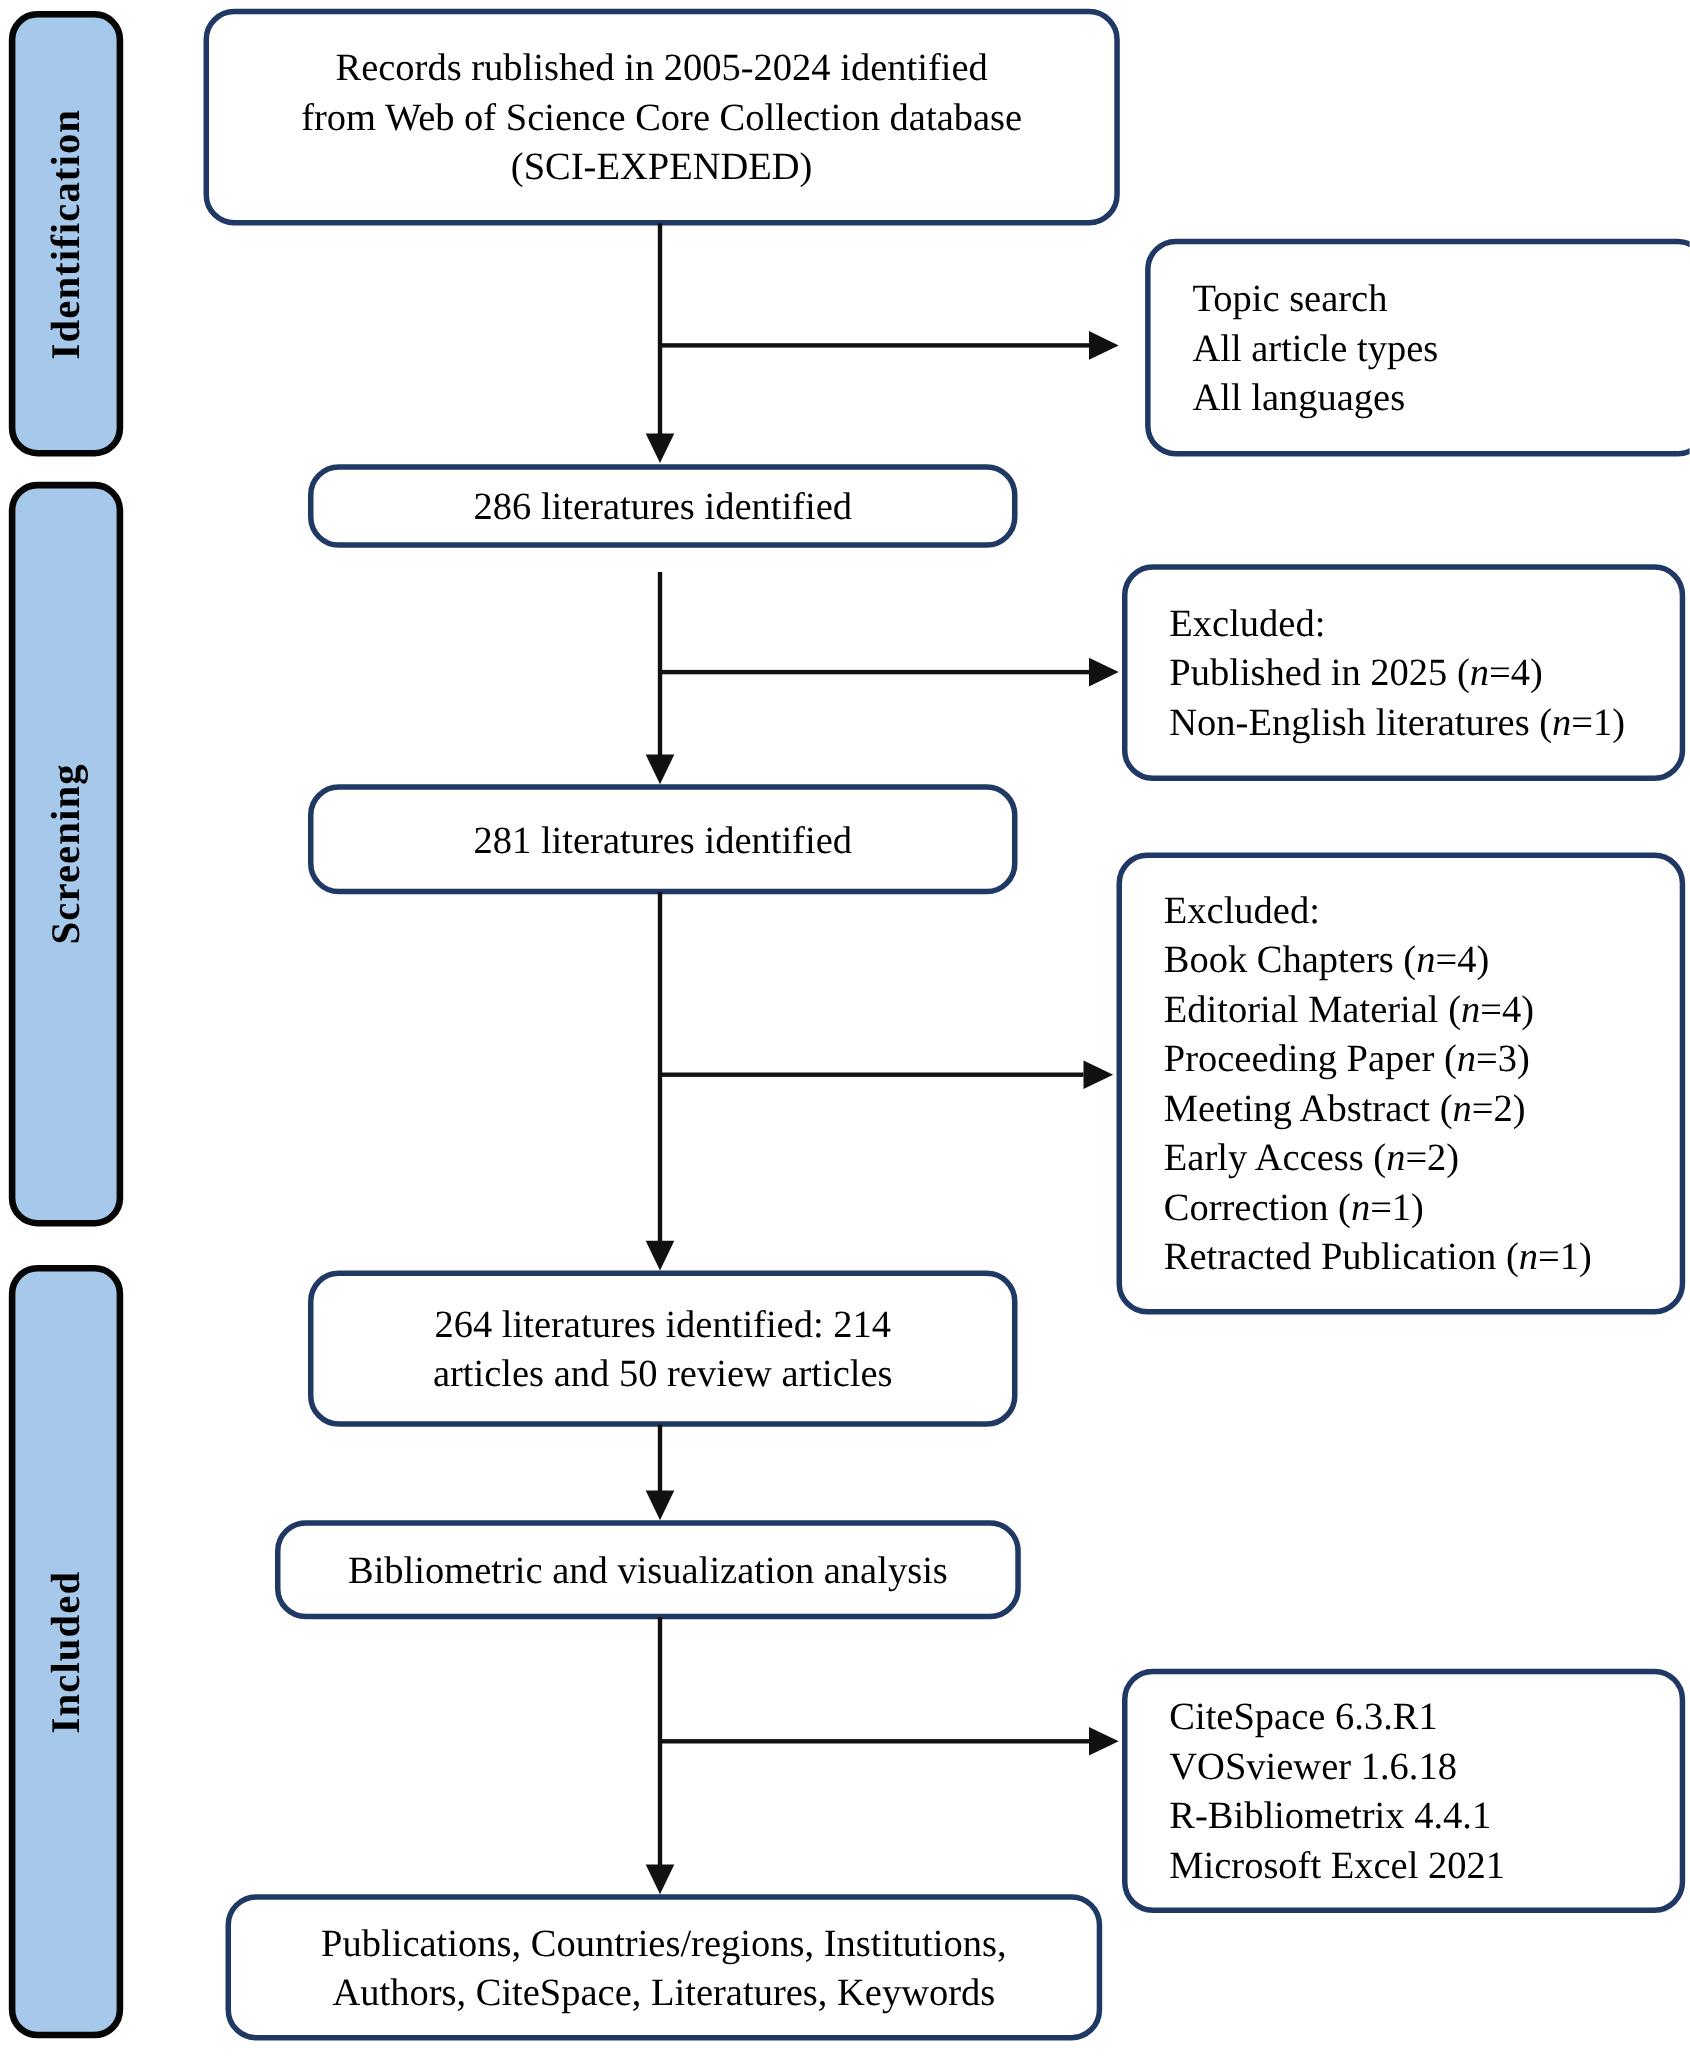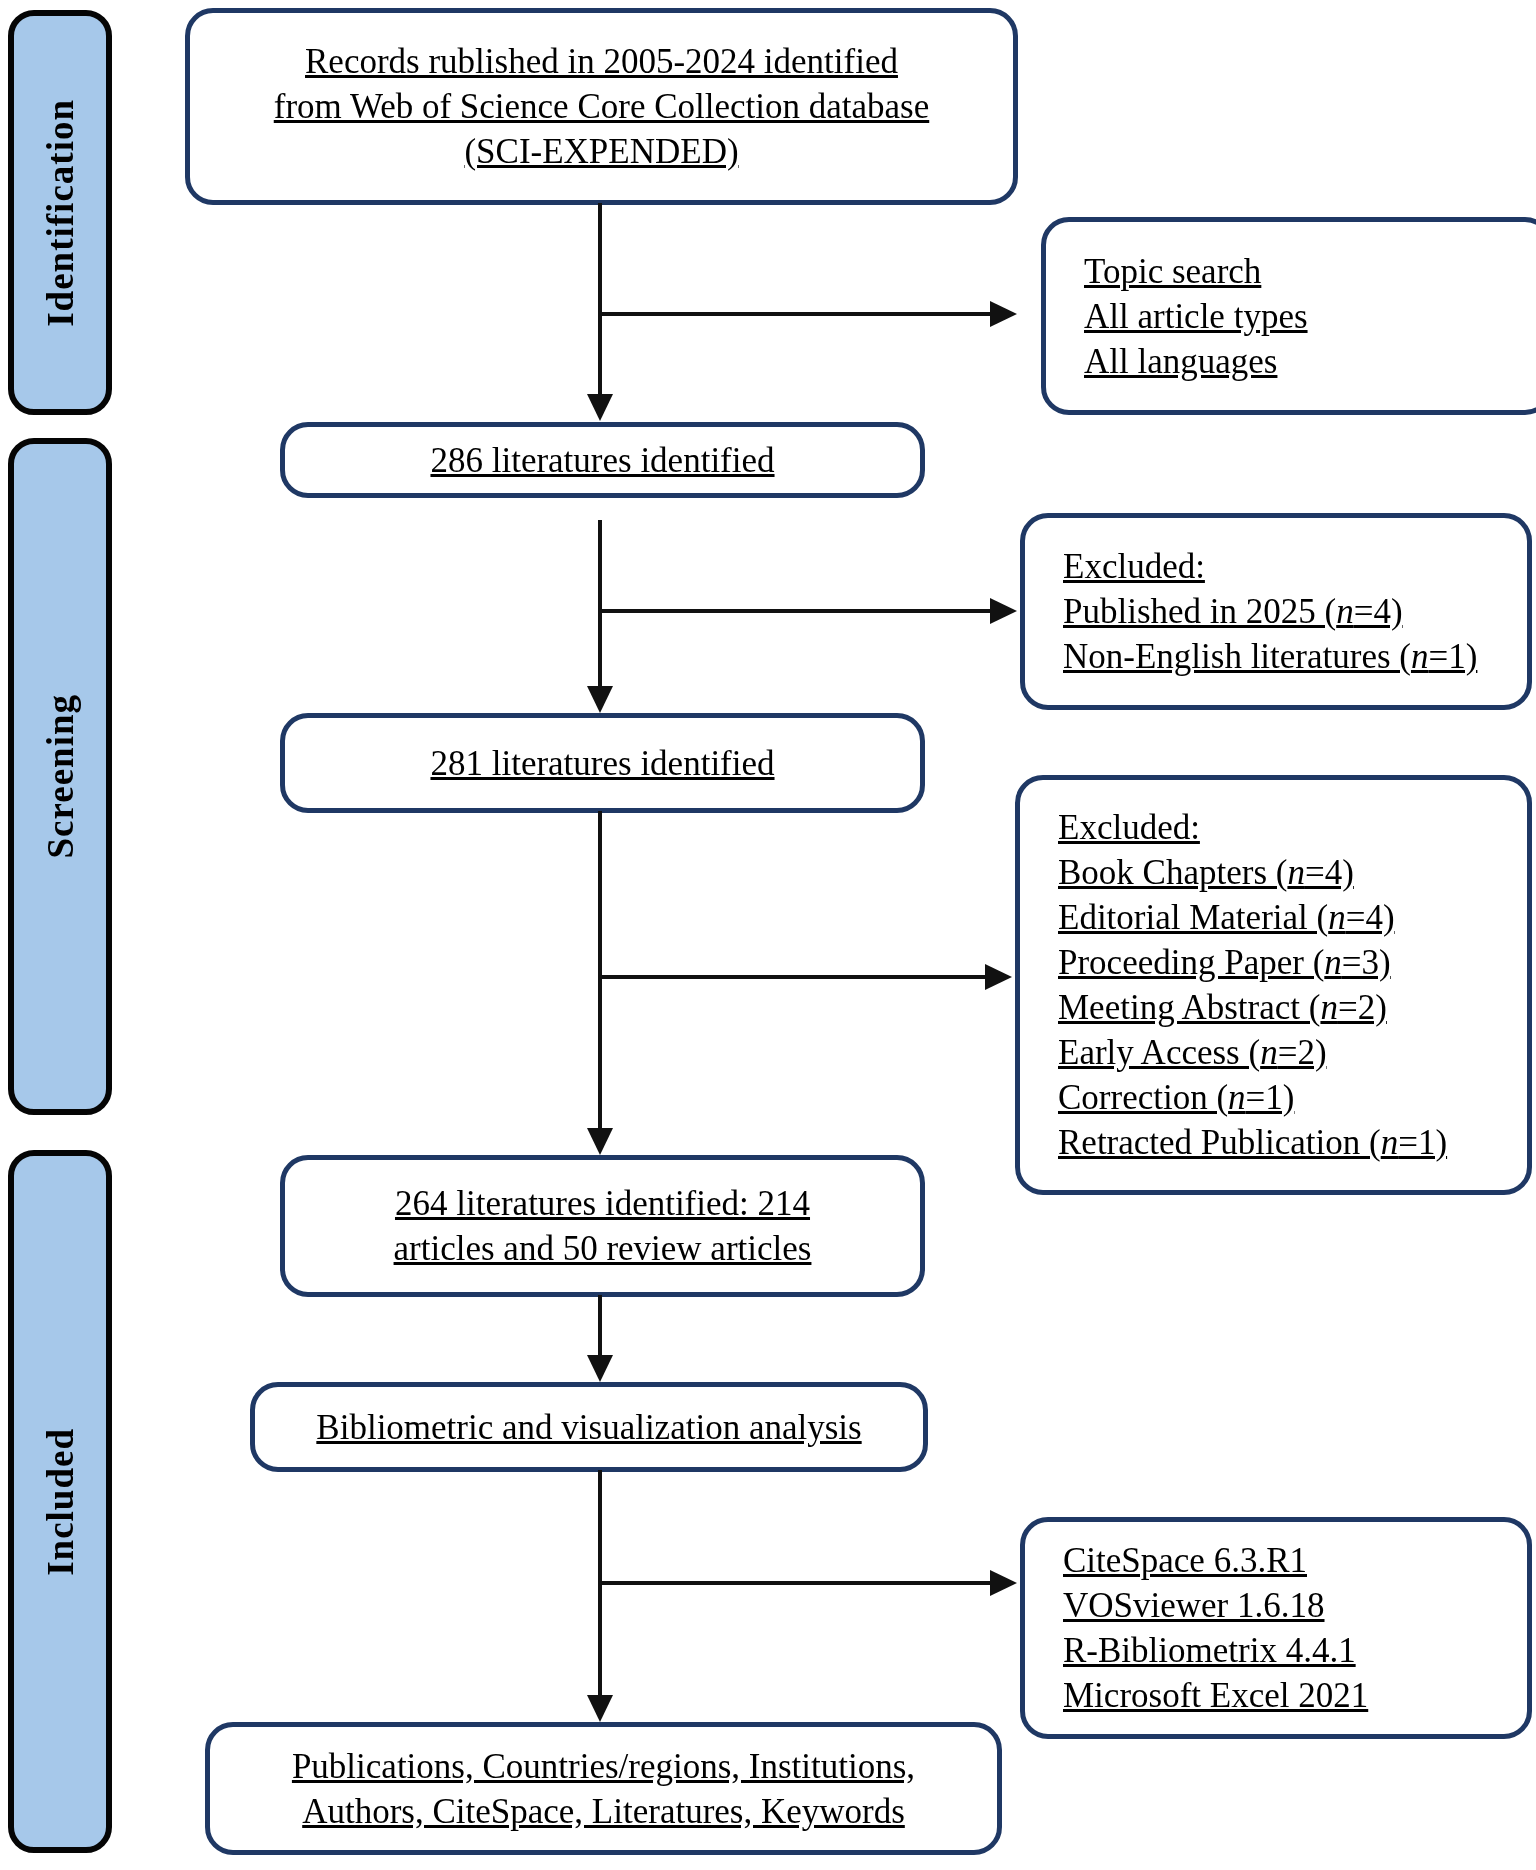--- a/index.html
+++ b/index.html
@@ -39,21 +39,20 @@
     position: absolute;
     background: #ffffff;
     border: 5px solid #1f3864;
     border-radius: 28px;
     box-sizing: border-box;
     display: flex;
     flex-direction: column;
     justify-content: center;
     font-size: 35px;
     line-height: 45px;
-    text-decoration: underline;
   }
   .fbox.center { text-align: center; padding: 6px 14px; }
   .fbox.left   { text-align: left; padding: 6px 10px 6px 38px; }
   .vline {
     position: absolute;
     width: 4px;
     background: #111111;
   }
   .hline {
     position: absolute;

